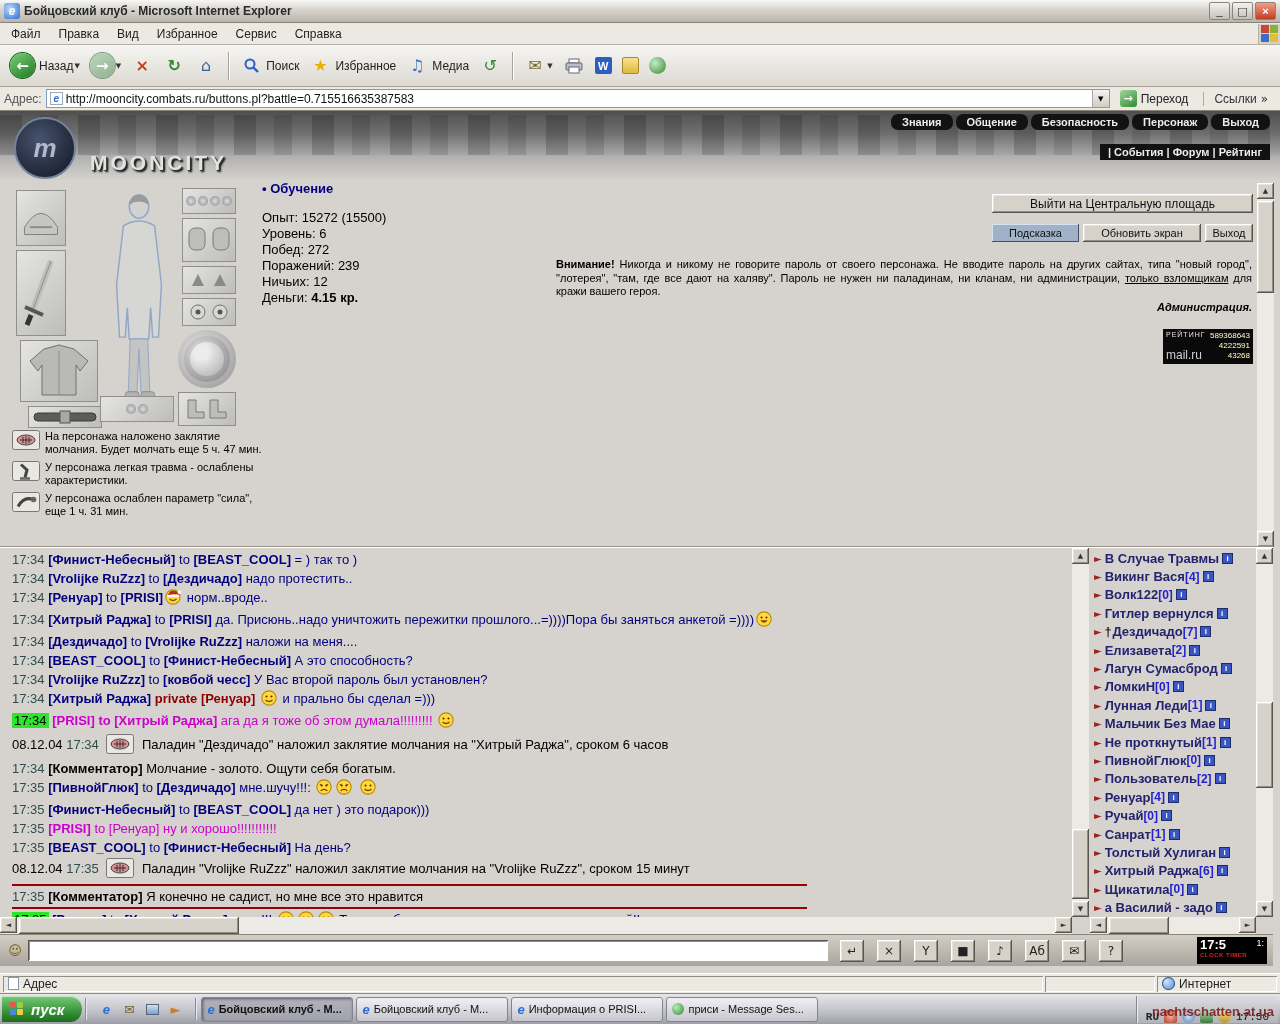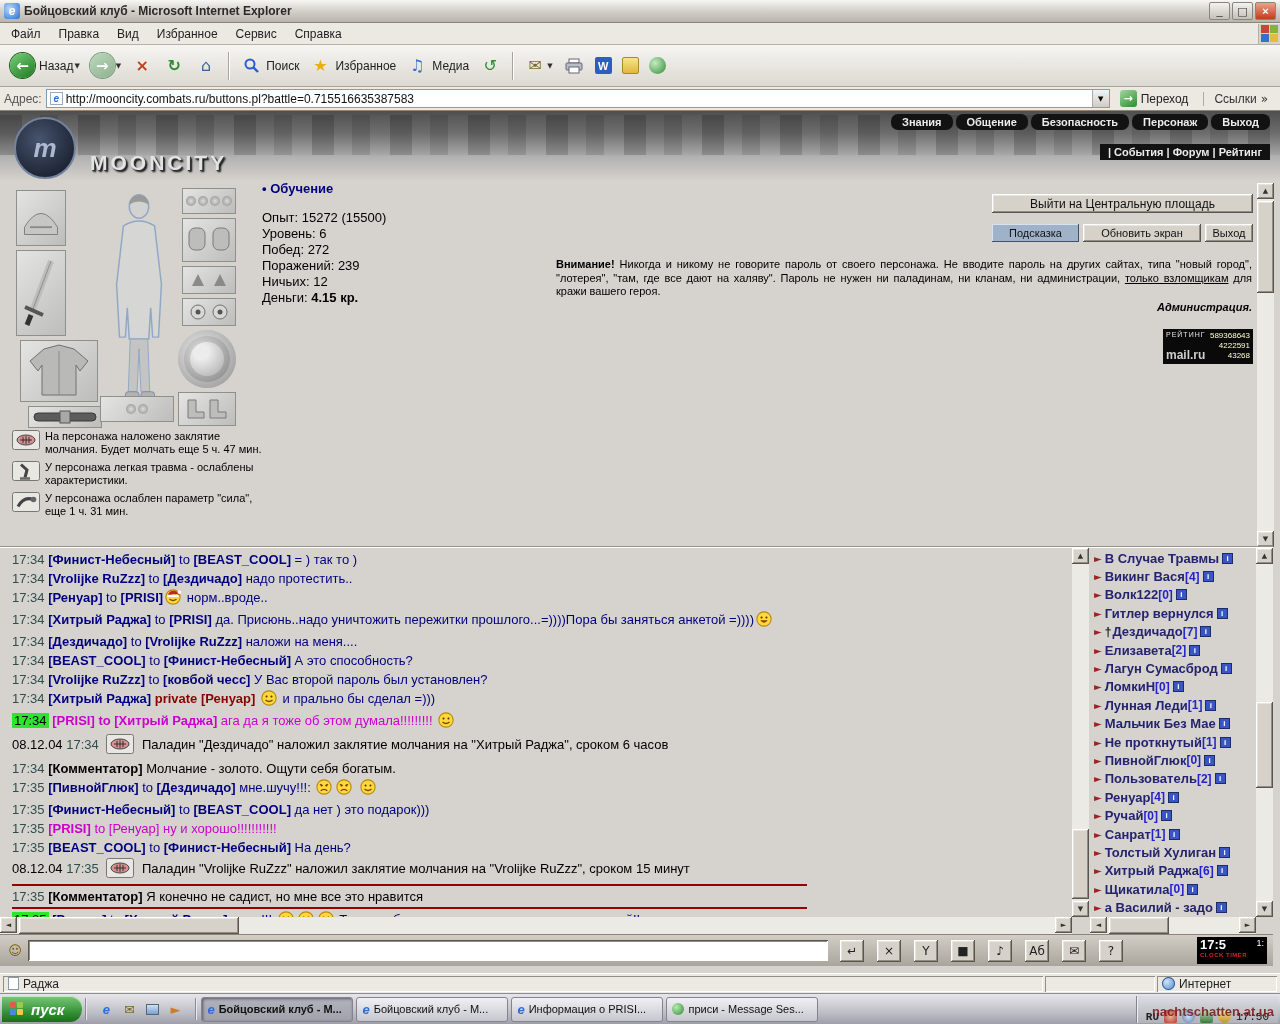--- a/index.html
+++ b/index.html
@@ -67,21 +67,21 @@
   #exit-center-btn{left:992px;top:13px;width:261px;height:19px;font-size:12px;display:flex;align-items:center;justify-content:center;color:#111;}
   .top-btn{height:18px;font-size:11px;display:flex;align-items:center;justify-content:center;color:#111;}
   #hint-btn{left:992px;top:43px;width:87px;background:#9fb2c8;box-shadow:inset -1px -1px 0 #44506a,inset 1px 1px 0 #d8e2ee;}
   #refresh-btn{left:1083px;top:43px;width:118px;}
   #exit-btn{left:1205px;top:43px;width:48px;}
   #warning{left:556px;top:77px;width:696px;font-size:11px;line-height:13.5px;color:#000;text-align:justify;}
   #signature{text-align:right;font-style:italic;font-weight:bold;margin-top:2px;}
   #counter{left:1163px;top:148px;width:90px;height:35px;background:#0a0a0a;color:#fff;display:flex;padding:2px 3px;}
   #counter-left{flex:1;display:flex;flex-direction:column;justify-content:space-between;}
   #counter-title{font-size:7px;letter-spacing:1px;color:#e8e8e8;}
-  #counter-brand{font-size:12px;font-weight:bold;color:#cfcfcf;}
+  #counter-brand{font-size:12px;font-weight:normal;color:#cfcfcf;}
   #counter-right{text-align:right;font-size:8px;line-height:10px;color:#ffffcc;}
   #effects{left:12px;top:249px;width:258px;}
   .effect{overflow:hidden;margin-bottom:5px;font-size:11px;line-height:13px;color:#000;}
   .effect .eicon{float:left;margin:0 5px 2px 0;}
 
   
   .vsb{width:17px;display:flex;flex-direction:column;background:#eceae5;}
   .hsb{height:17px;display:flex;background:#eceae5;}
   .sbtn{width:17px;height:16px;flex:0 0 auto;display:flex;align-items:center;justify-content:center;font-size:7px;color:#333;background:#d6d2ca;box-shadow:inset -1px -1px 0 #5a564e,inset 1px 1px 0 #fff,inset -2px -2px 0 #928e86,inset 2px 2px 0 #e8e4dc;}
   .strack{position:relative;flex:1;}
@@ -679,21 +679,21 @@
         <div id="clock-time">17:5</div>
         <div id="clock-caption">CLOCK TIMER</div>
       </span>
       <span id="clock-side">1:</span>
     </span>
   </div>
 
   <div class="abs" id="statusbar">
     <span class="pane" id="pane-main">
       <span id="status-page-ico"></span>
-      <span>Раджа</span>
+      <span>Адрес</span>
     </span>
     <span class="pane" style="width:110px"></span>
     <span class="pane" style="width:120px">
       <span id="globe"></span>
       <span>Интернет</span>
     </span>
   </div>
 
   <div class="abs" id="taskbar">
     <span id="startbtn">

